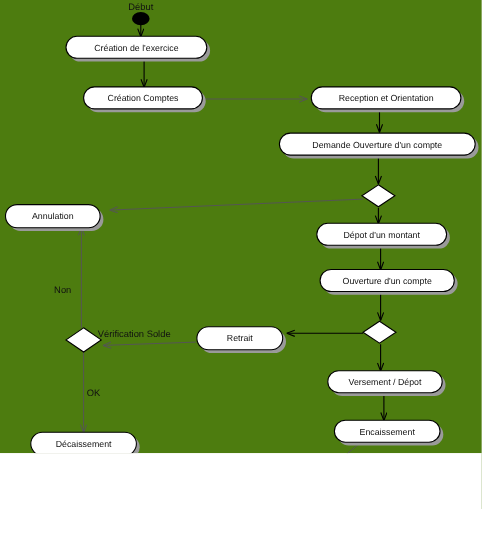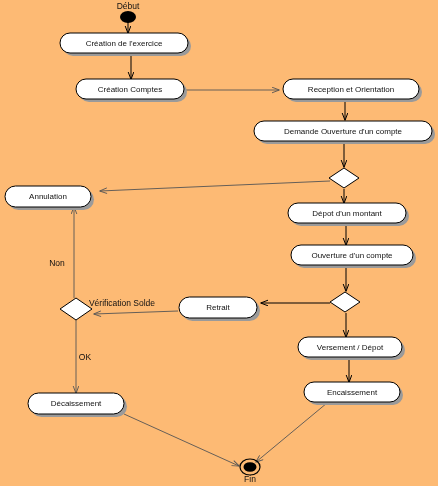--- a/index.html
+++ b/index.html
@@ -7,22 +7,22 @@
     margin: 0;
     padding: 0;
     background: #ffffff;
   }
   body {
     font-family: "Liberation Sans", sans-serif;
   }
   #diagram-root {
     position: relative;
     width: 438px;
-    height: 486px;
-    background: #fdba74;
+    height: 412px;
+    background: #4d7c0f;
     overflow: hidden;
   }
   #diagram-svg {
     position: absolute;
     left: 0;
     top: 0;
     width: 438px;
     height: 486px;
   }
   .node-label {

